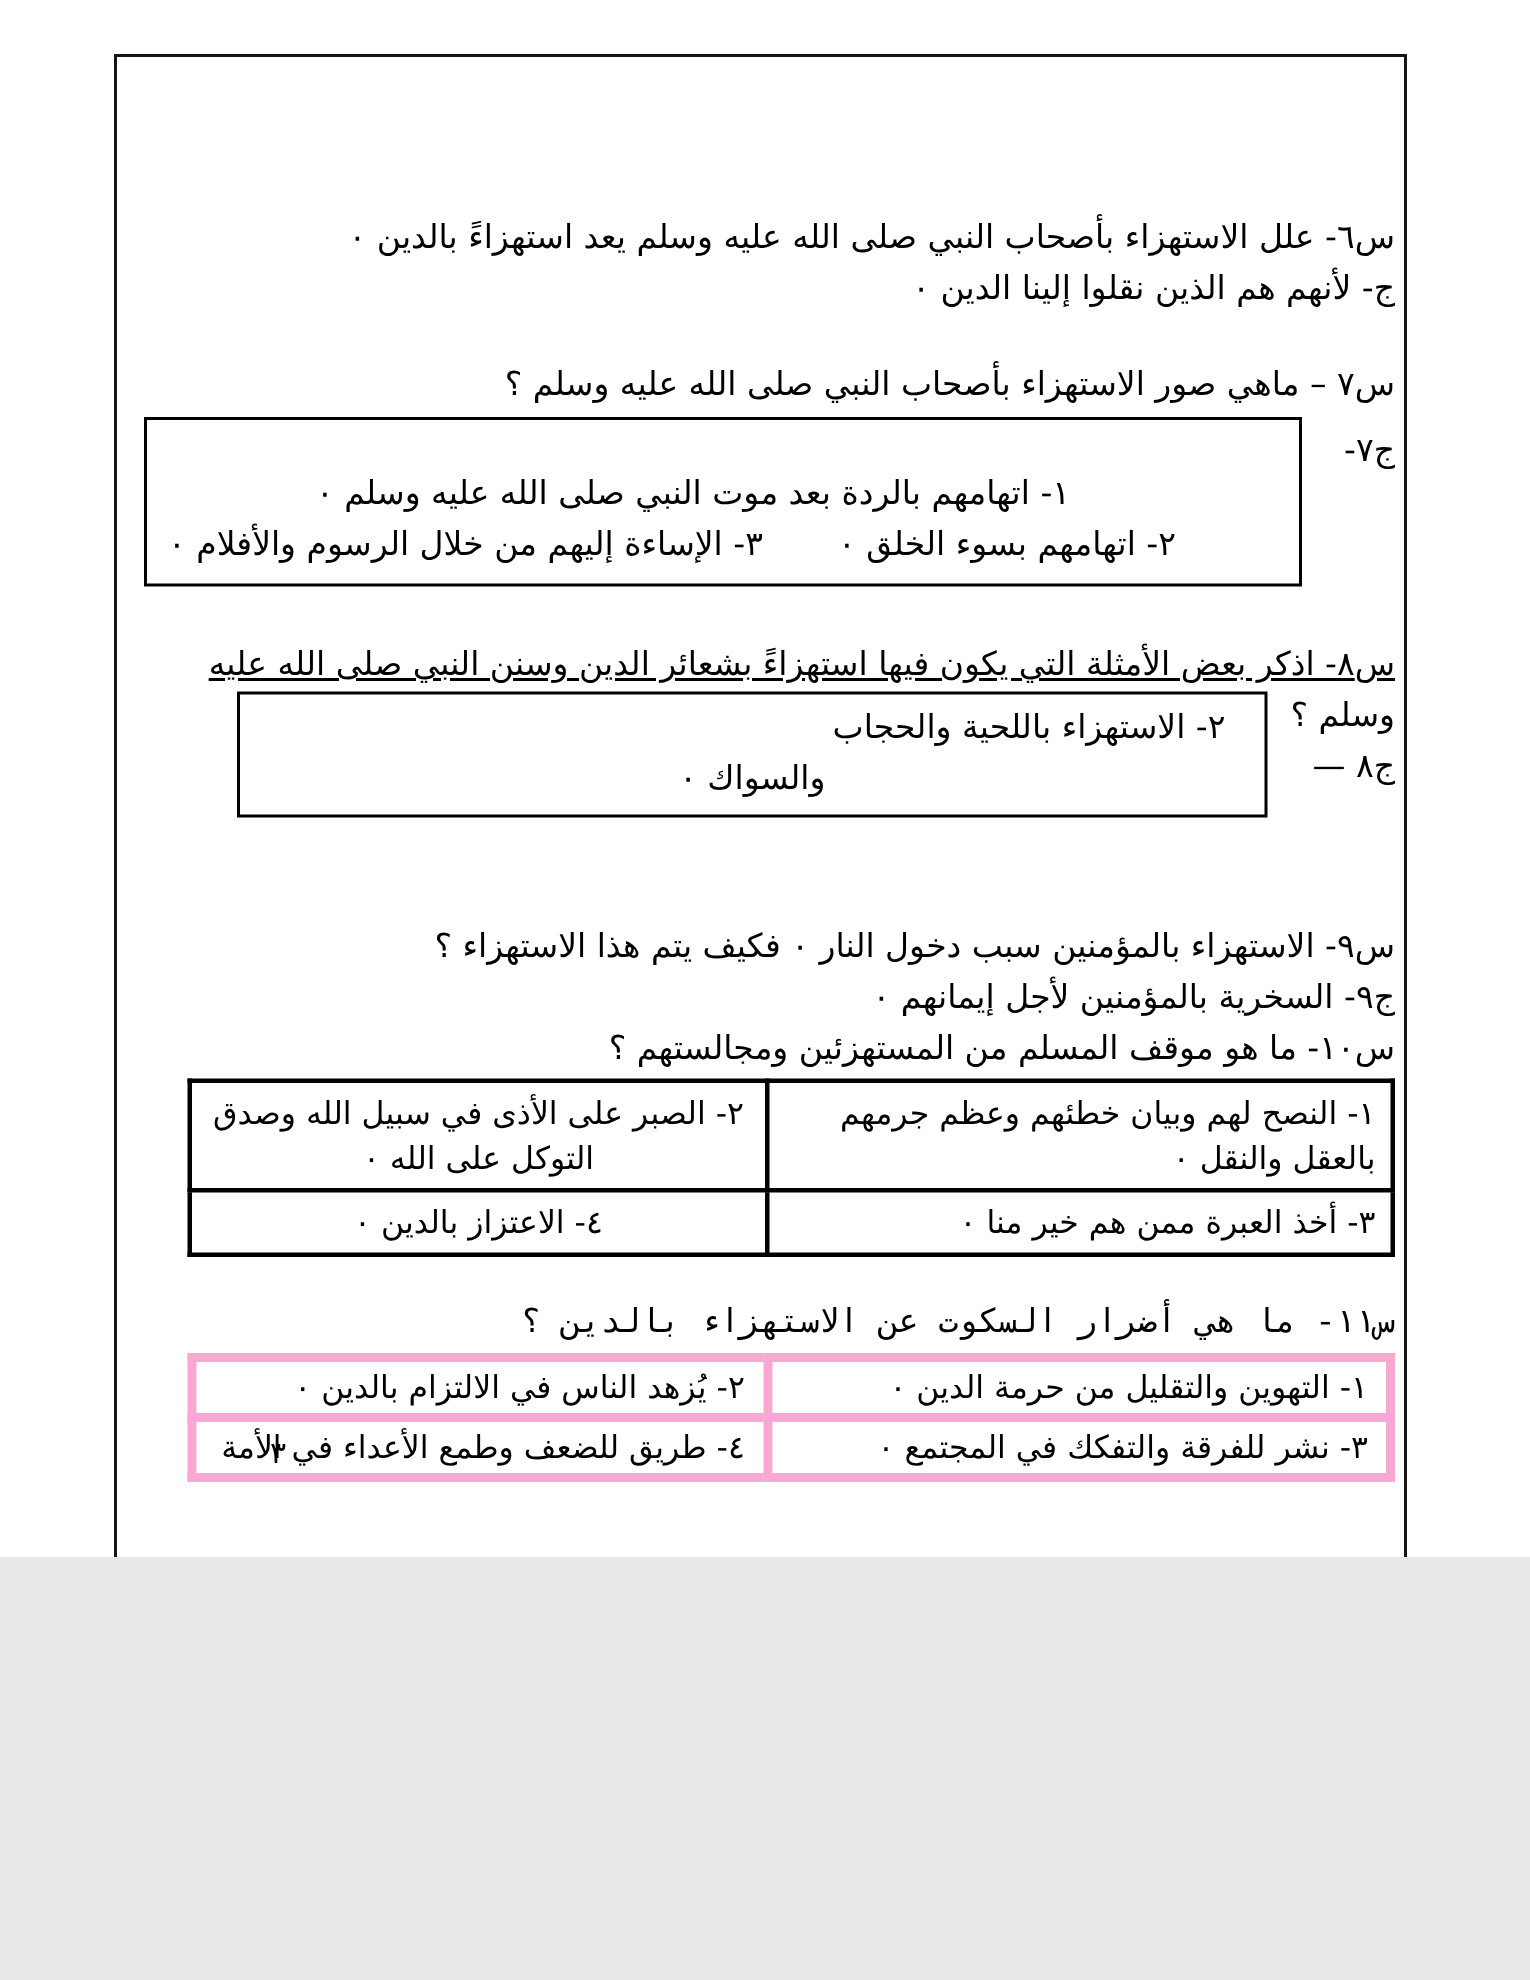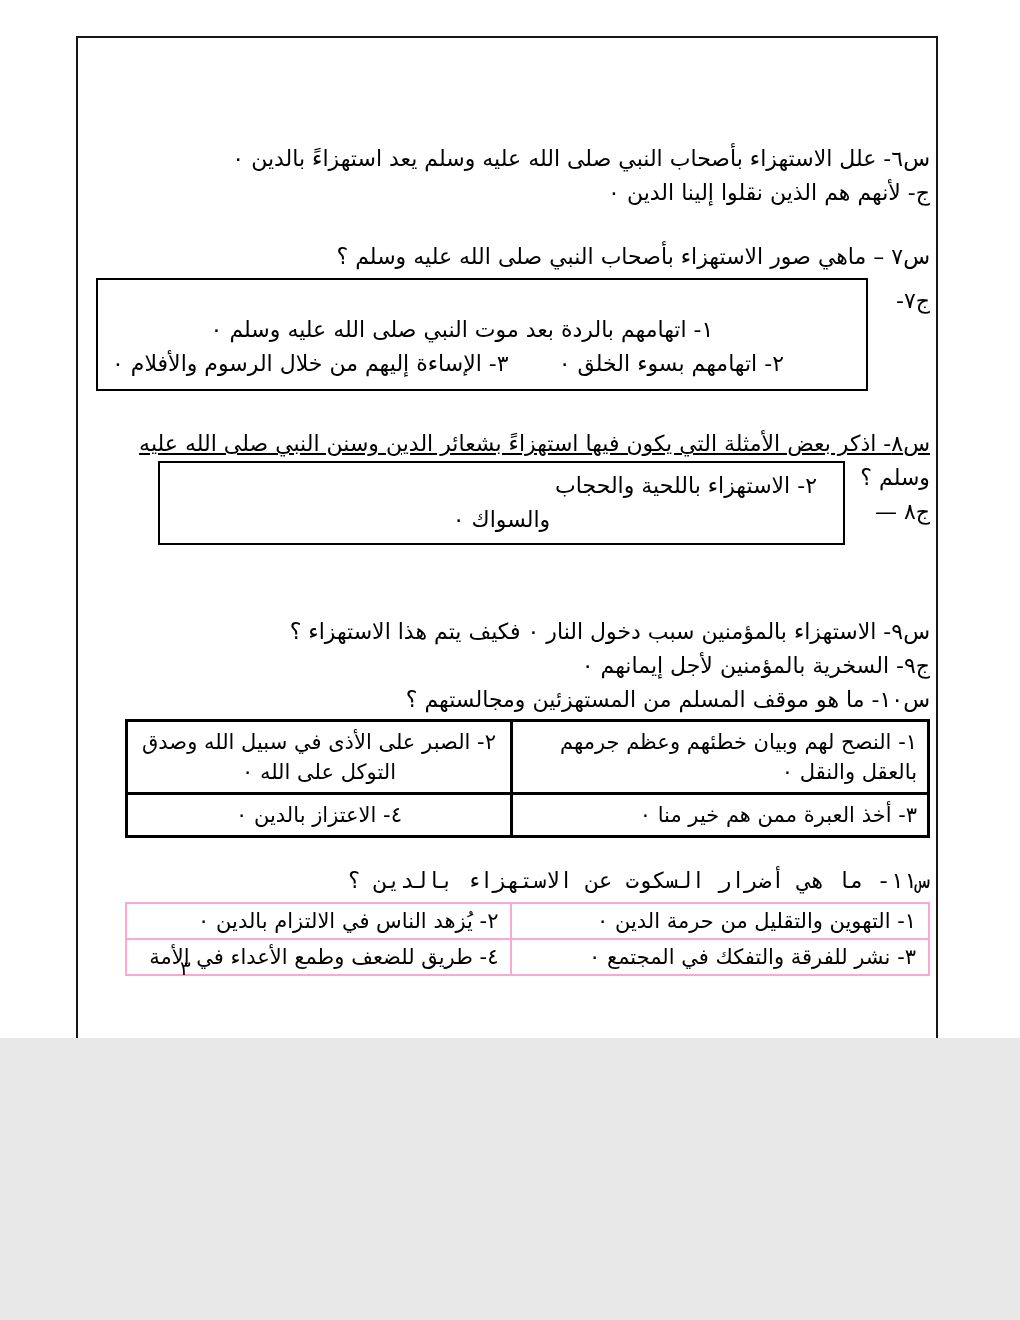--- a/index.html
+++ b/index.html
@@ -63,21 +63,21 @@
   .t1 td.c-right { width:52%; }
   .t1 td.c-left  { width:48%;text-align:center; }
   .q11q { margin-top:28px;font-family:Liberation Mono, monospace; }
   .t2 {
     width:805px;
     margin-top:2px;
     font-size:21px;
     line-height:30px;
   }
   .t2 td {
-    border:2px solid #f9a8d4;
+    border:6px solid #f9a8d4;
     padding:2px 12px;
     vertical-align:middle;
   }
   .t2 td.c-right { width:52%; }
   .t2 td.c-left  { width:48%; }
   .pagenum {
     position:absolute;
     left:180px; bottom:58px;
     font-size:20px;
   }

